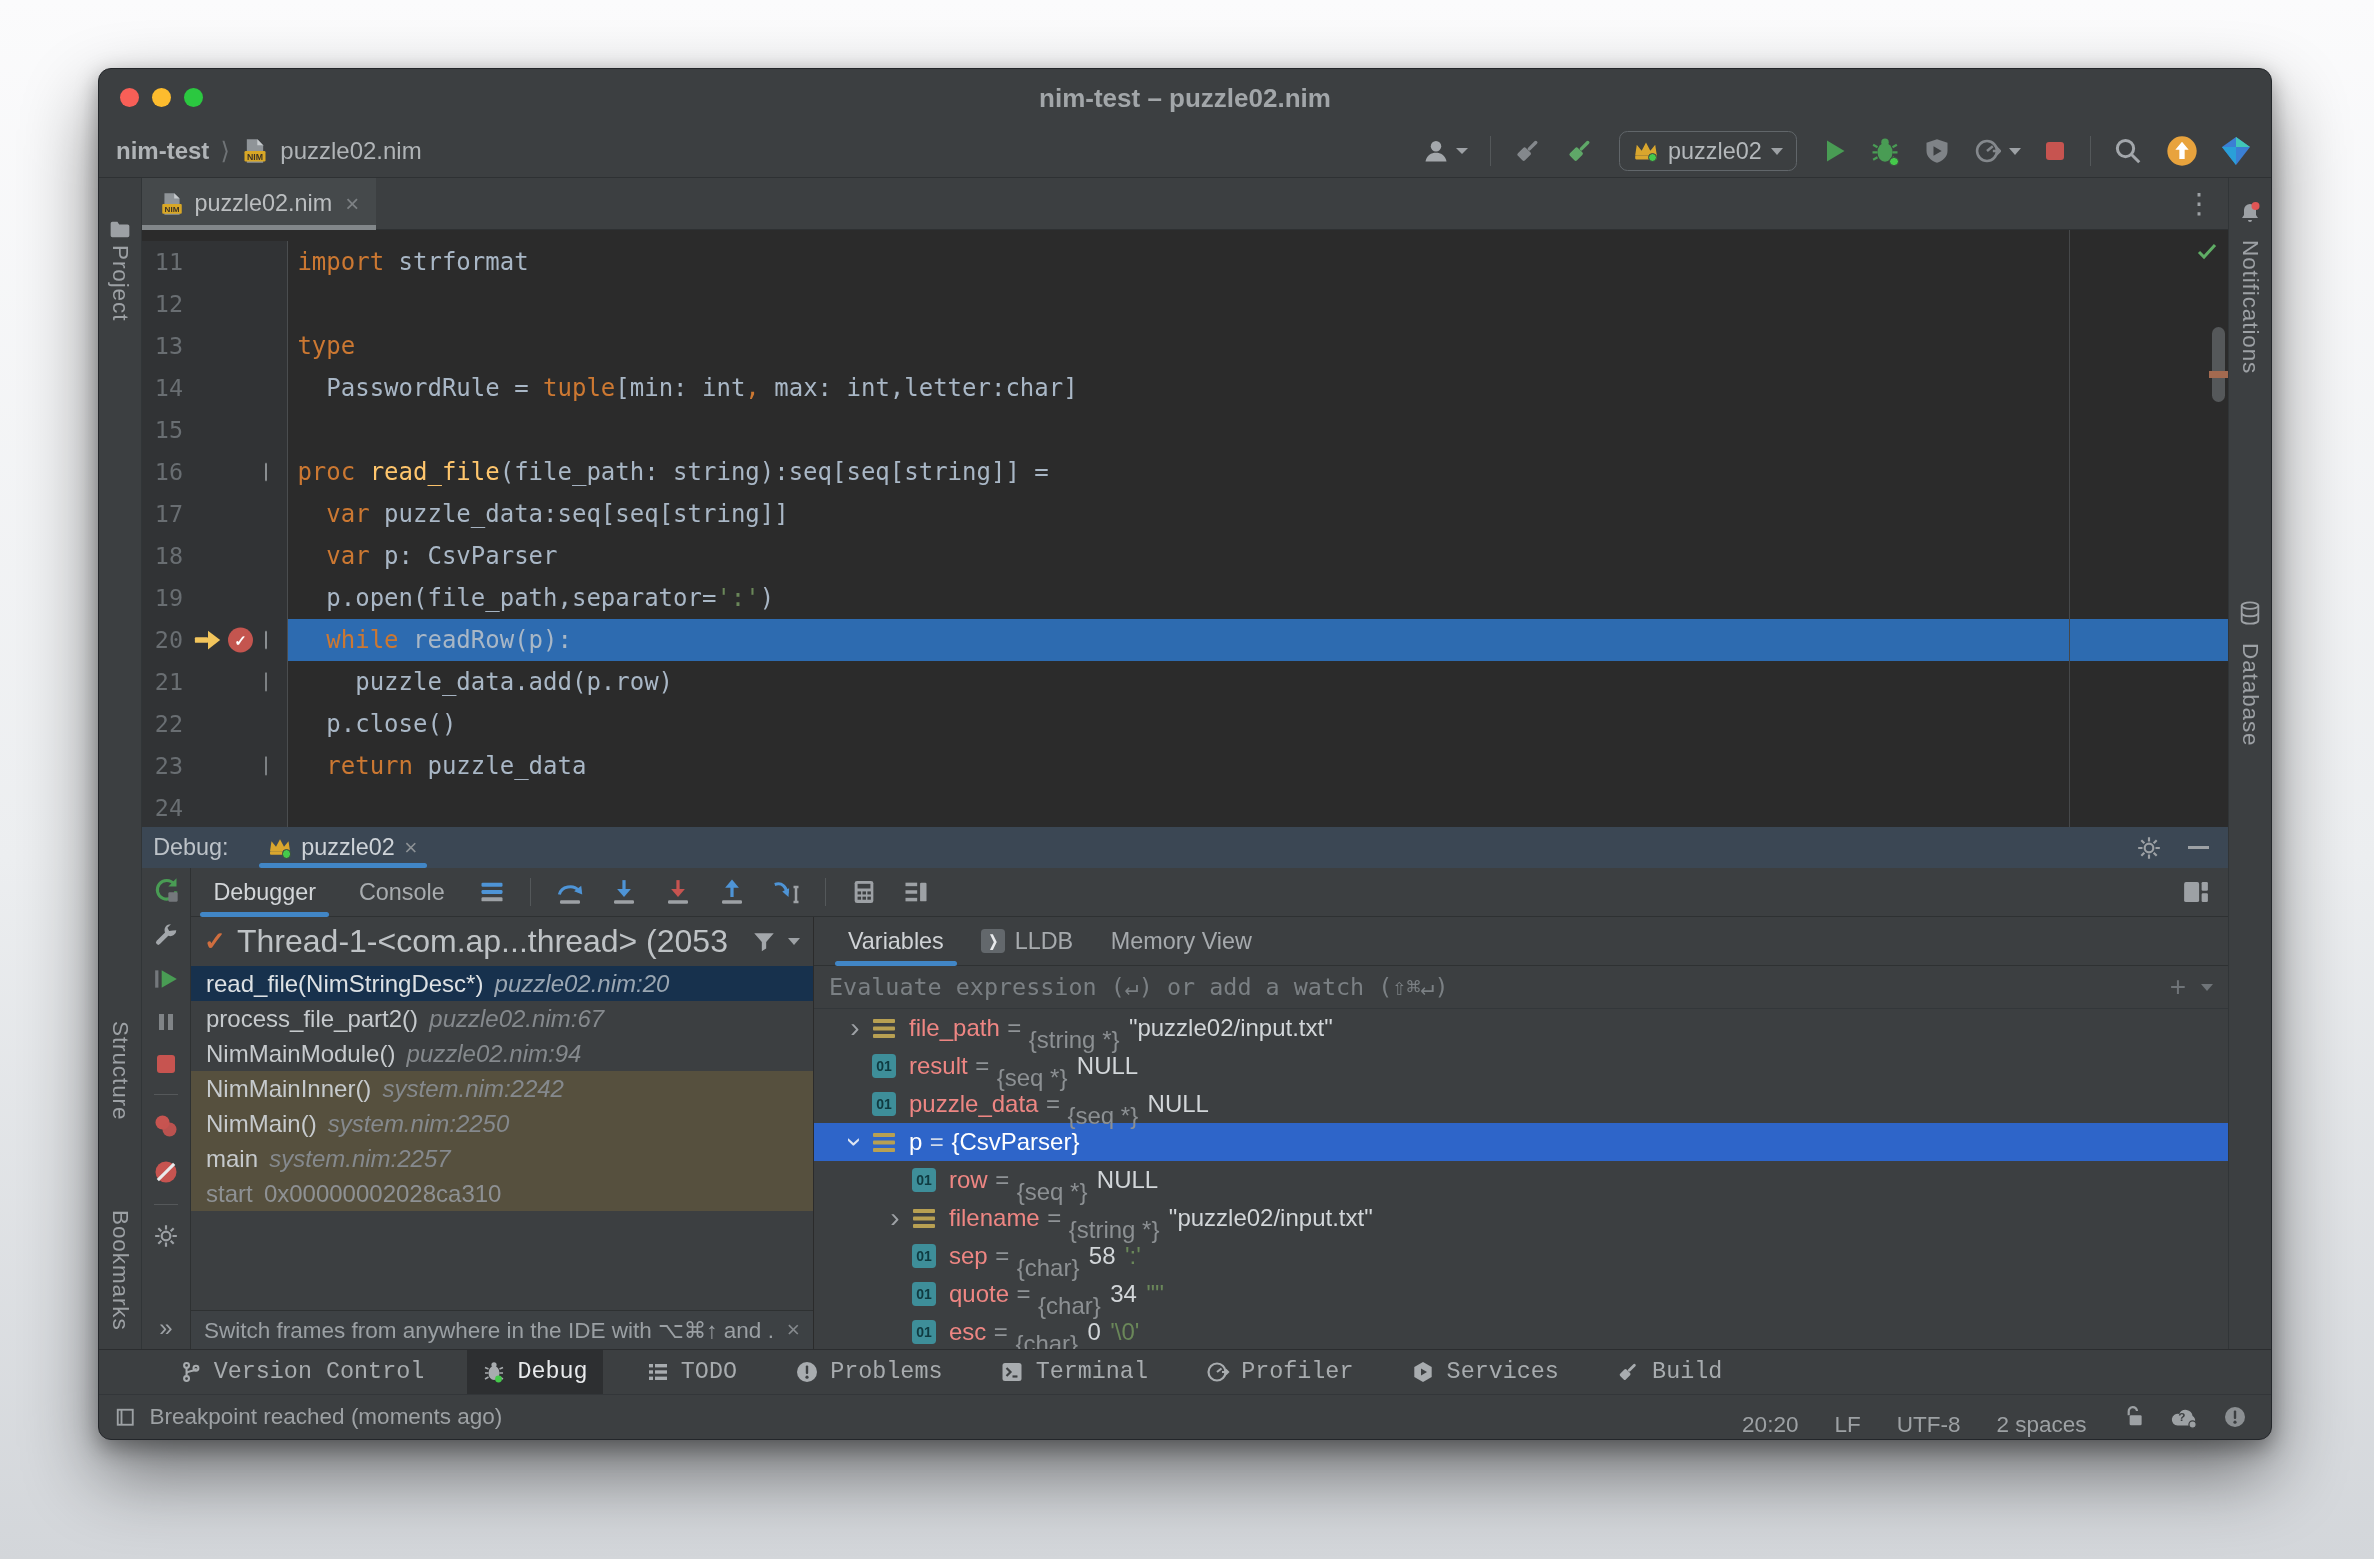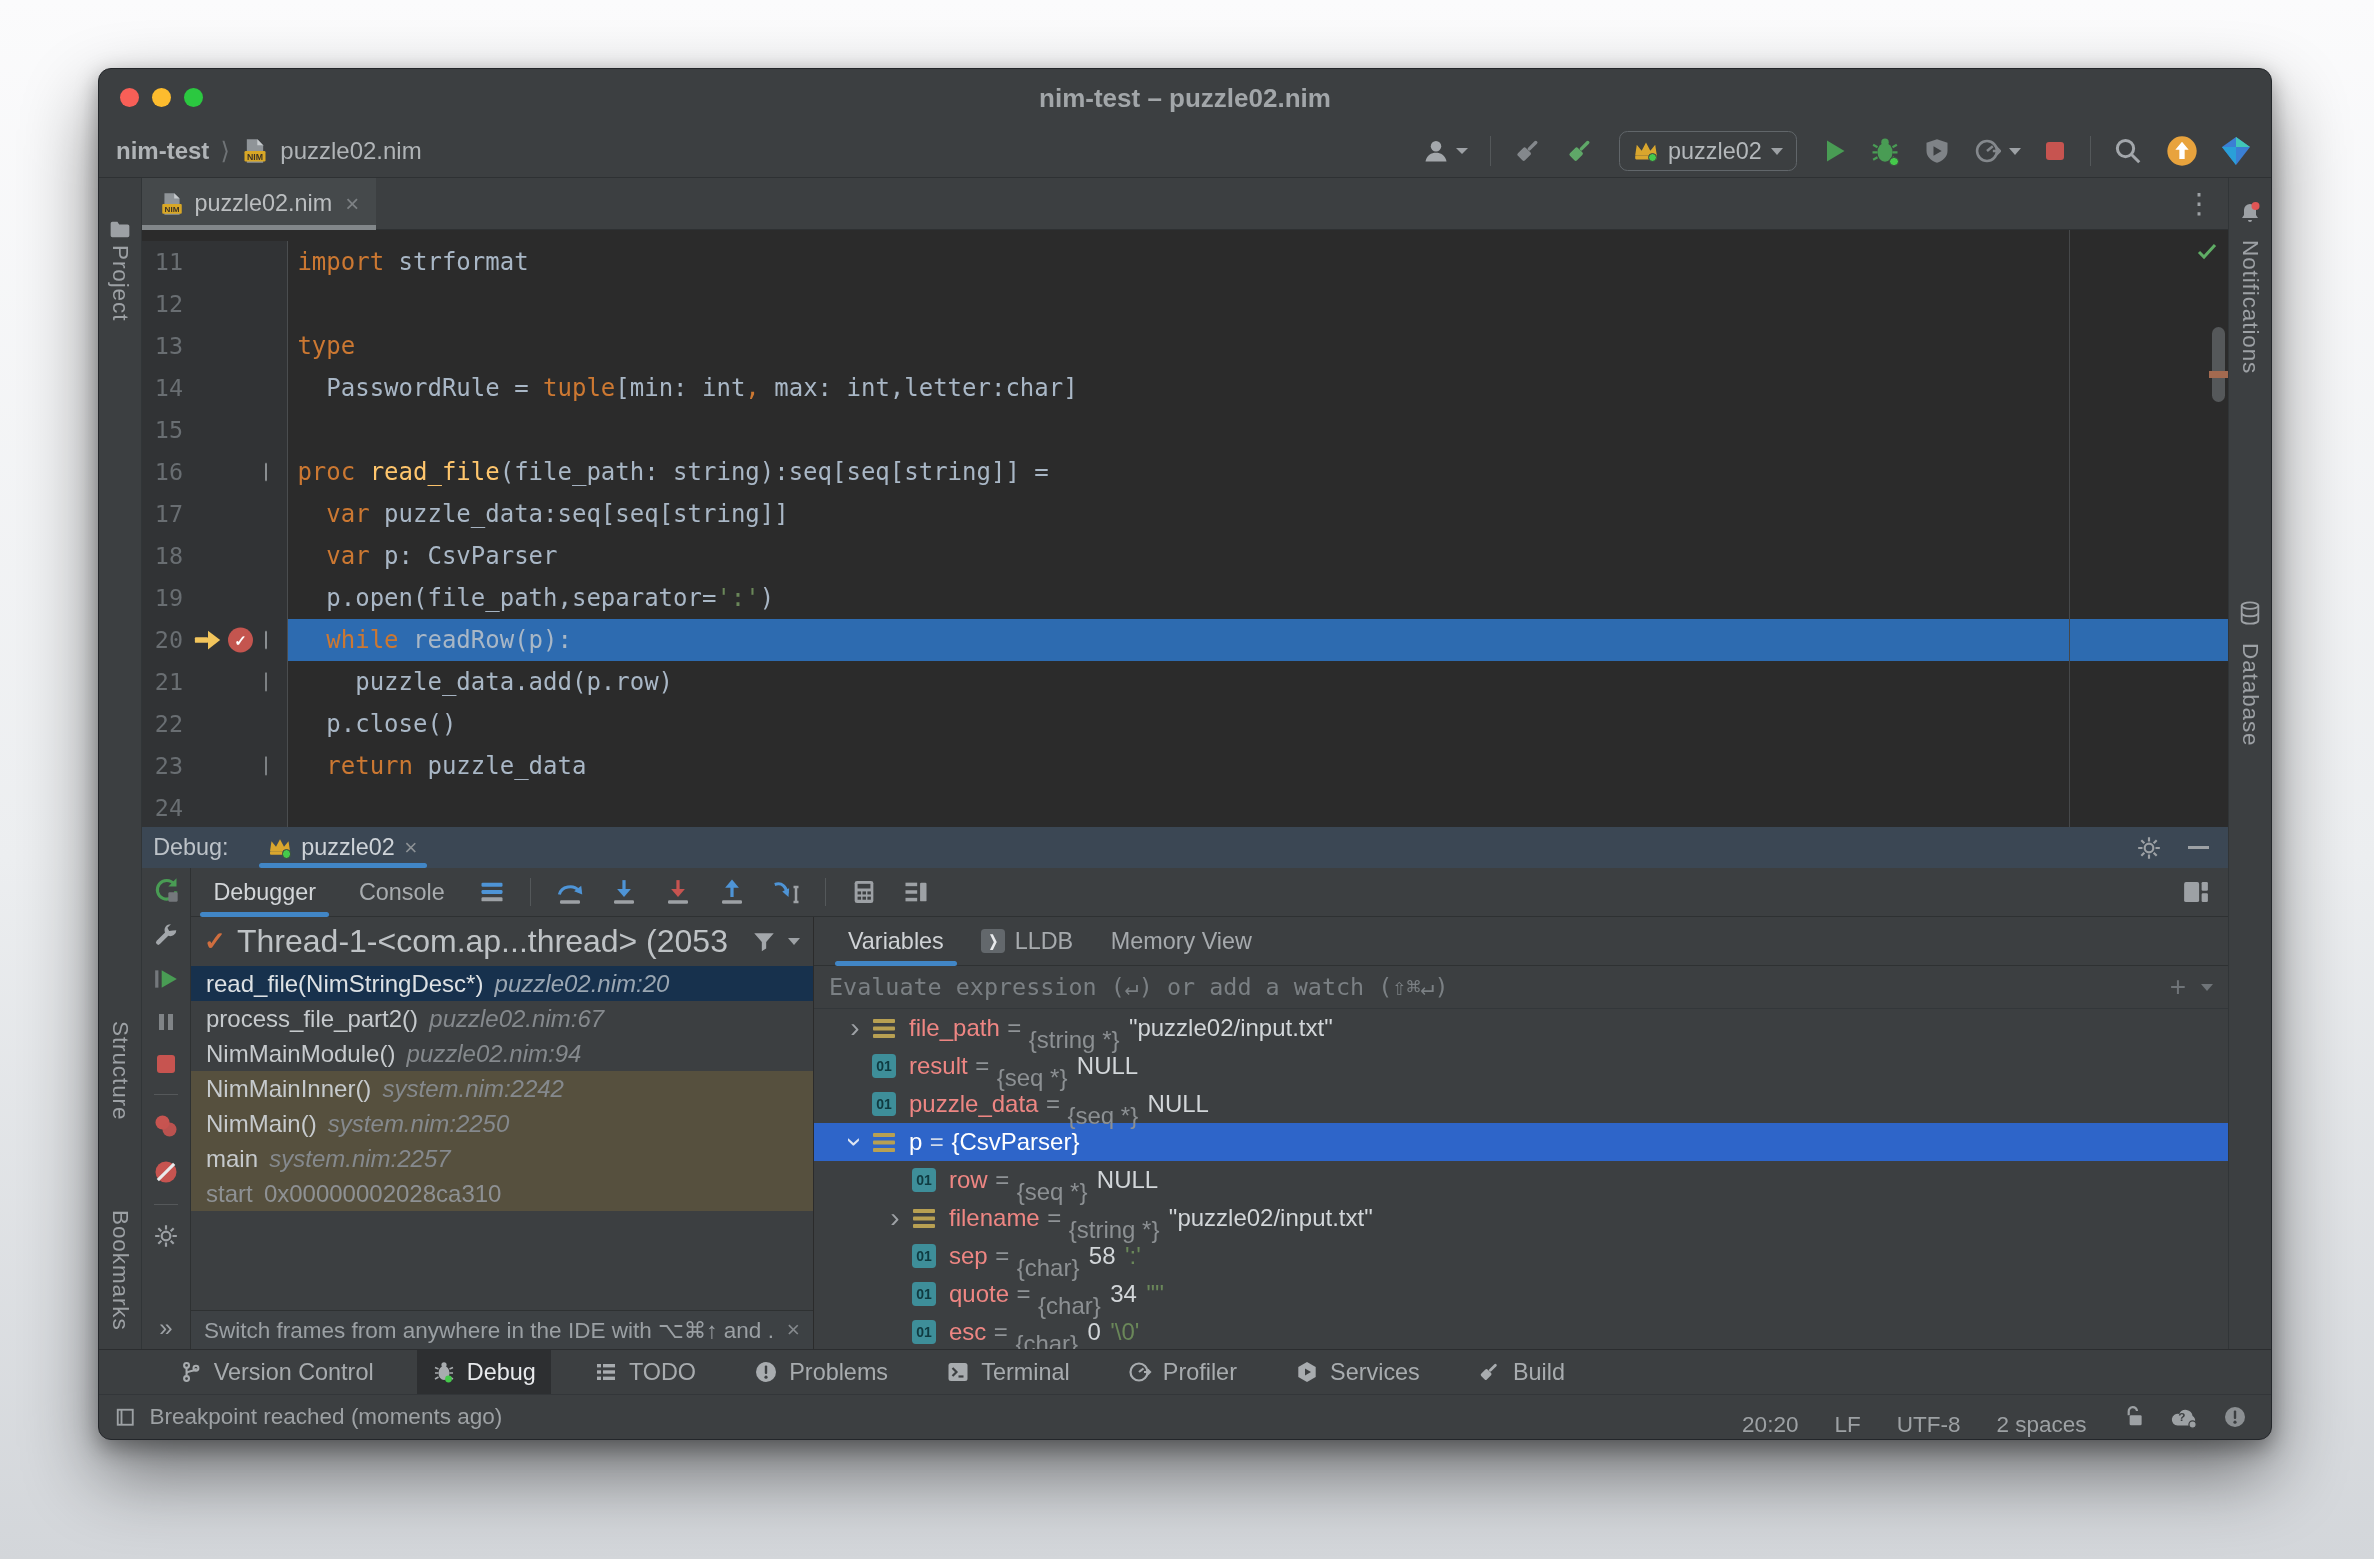--- a/index.html
+++ b/index.html
@@ -170,21 +170,21 @@
   .vval { color:#d2d6d9; }
   .vchar { color:#6a8759; margin-left:9.4px; }
   .vrow.selected { background:#2e65c9; }
   .vrow.selected .vname { color:#ffffff; }
   .vrow.selected .veq, .vrow.selected .vtype { color:#cdd8ea; }
   .vrow.selected .vval { color:#ffffff; }
   .vrow.selected .chev { color:#dfe6f2; }
 
   
   .twbar { height:45px; flex:none; background:#3c3f41; border-top:0.9px solid #2b2d2f;
-    display:flex; align-items:center; padding-left:66px; gap:28px; }
+    display:flex; align-items:center; padding-left:66px; gap:28px;font-family:Liberation Mono, monospace; }
   .twitem { height:45px; display:flex; align-items:center; gap:11.2px; padding:0 15px;
     font-size:23.4px; color:#a8acaf; }
   .twitem.sel { background:#2d2f31; color:#e8eaec; }
 
   
   .statusbar { height:45px; flex:none; border-top:0.9px solid #333639; display:flex; align-items:center;
     padding:0 24px 0 15px; font-size:22.5px; color:#9da1a4; }
   .statusbar .msg { margin-left:13px; }
   .statusbar .sp { flex:1; }
   .statusbar .sitem { margin-left:36px;margin-top:16px; }

